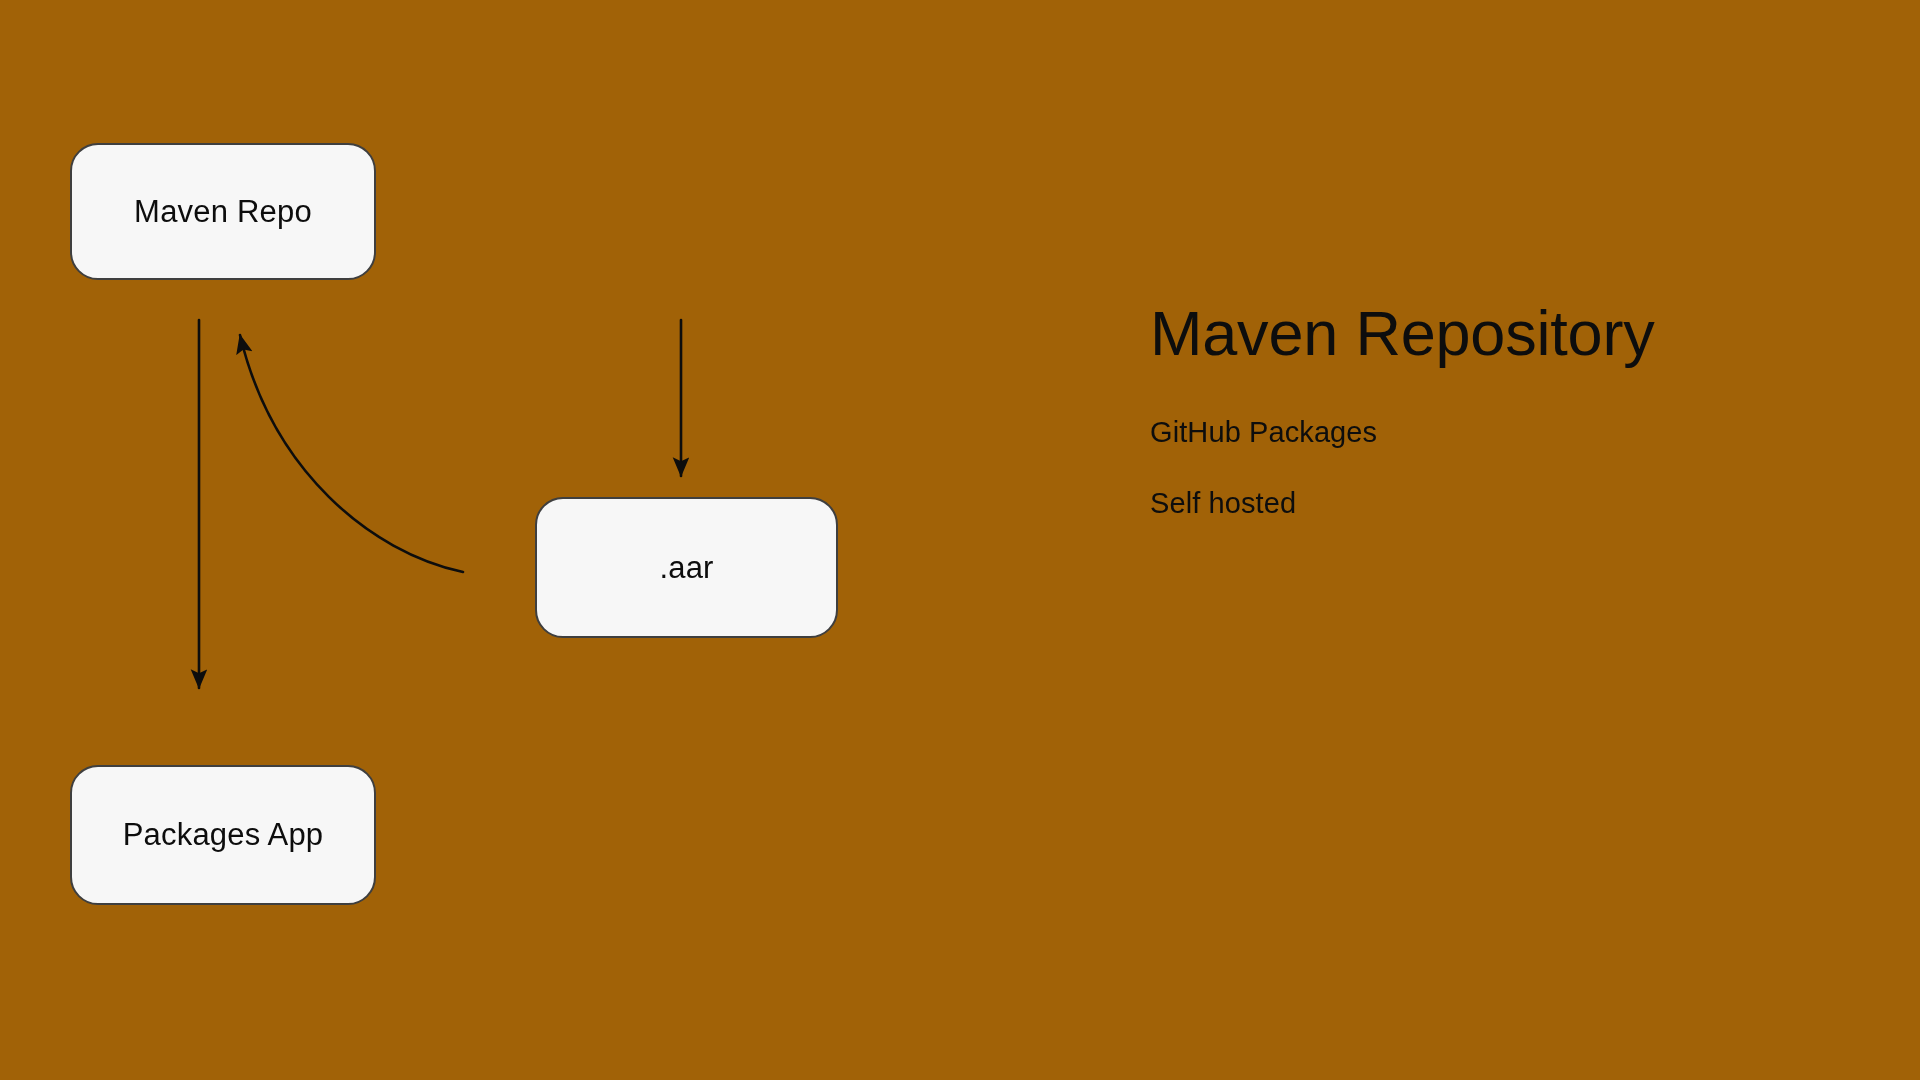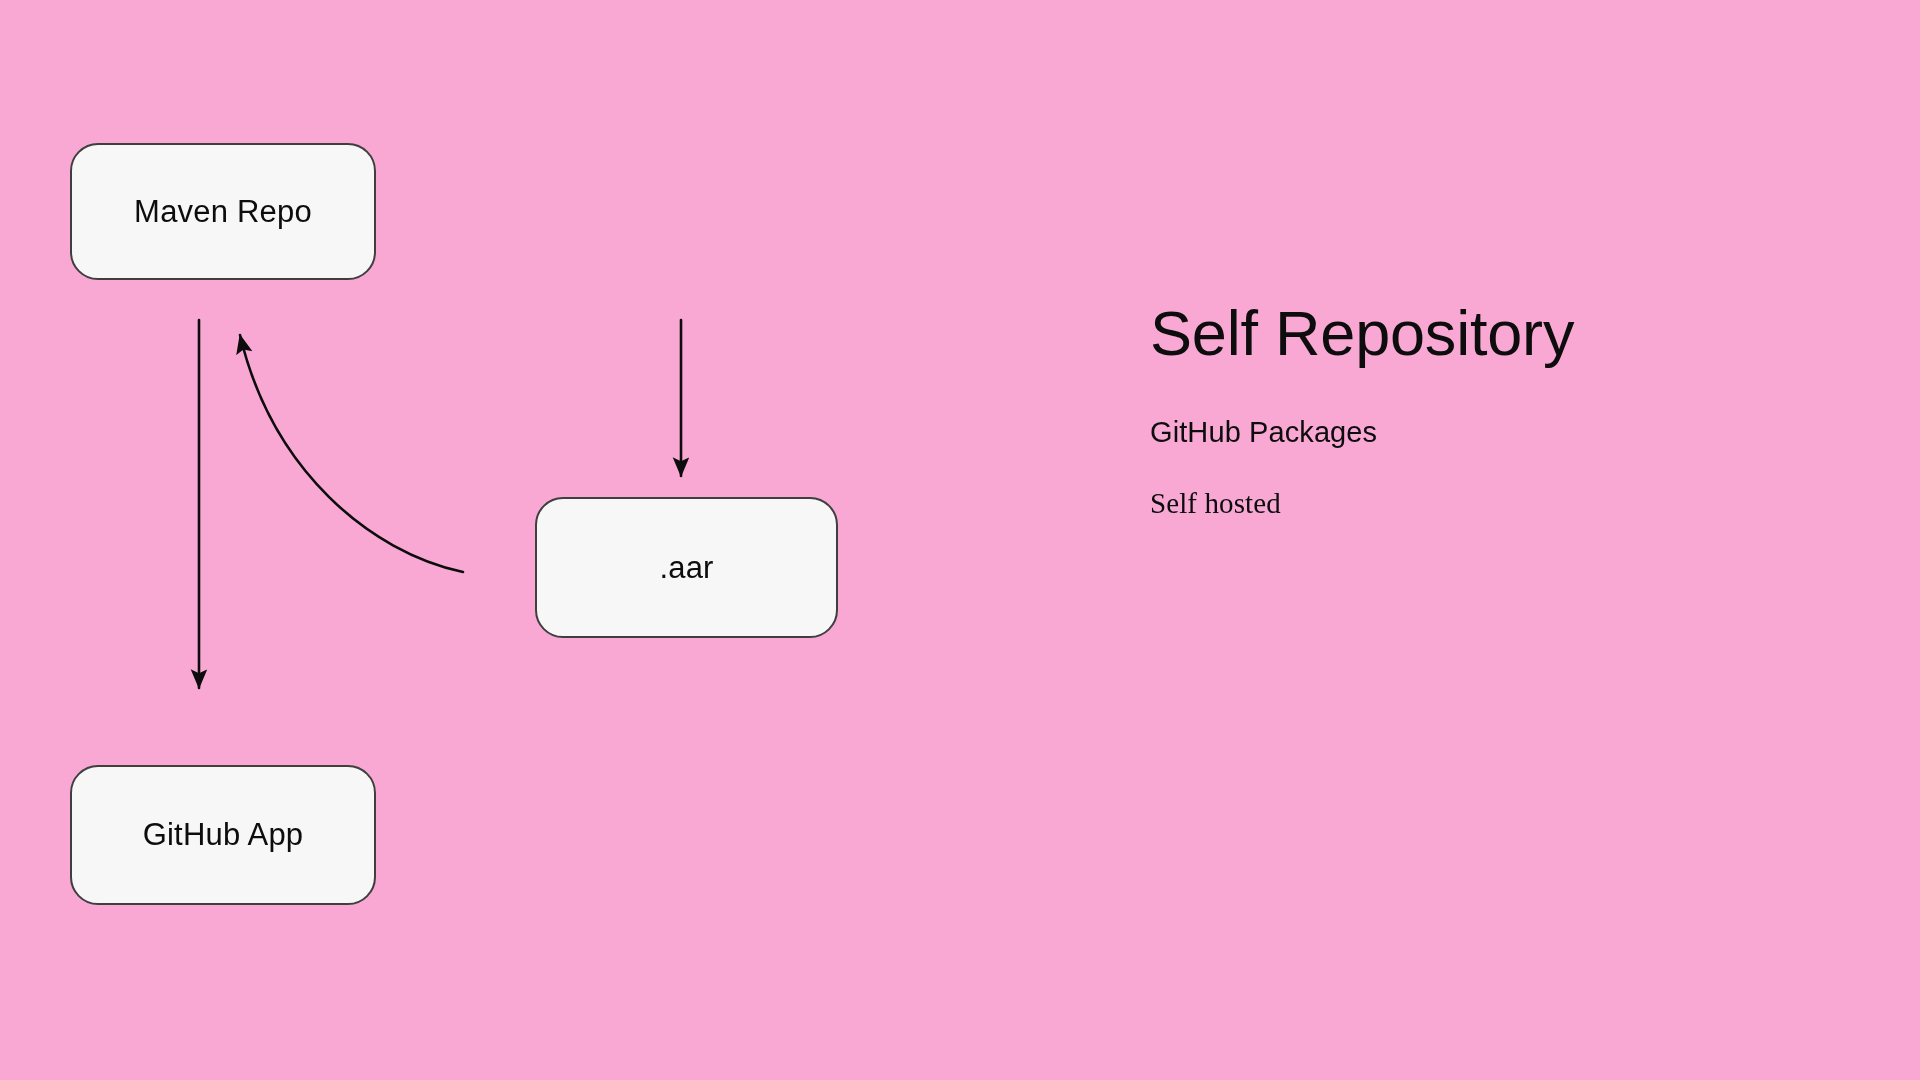--- a/index.html
+++ b/index.html
@@ -14,21 +14,21 @@
     overflow: hidden;
     font-family: "Liberation Sans", "DejaVu Sans", sans-serif;
     color: #111111;
     position: relative;
   }
   #canvas {
     position: absolute;
     inset: 0;
     width: 1920px;
     height: 1080px;
-    background: #f9a8d4;
+    background: #a16207;
   }
   
   .node {
     position: absolute;
     box-sizing: border-box;
     background: #f7f7f7;
     border: 2.5px solid #3f3f3f;
     border-radius: 28px;
     display: flex;
     align-items: center;
@@ -79,21 +79,21 @@
     white-space: nowrap;
   }
   .panel-item {
     font-size: 29px;
     line-height: 1.0;
     color: #0d0d0d;
     margin: 0 0 42px 0;
     letter-spacing: 0.1px;
     white-space: nowrap;
   }
-  .panel-item:last-child { margin-bottom: 8px; font-family: Liberation Serif, serif; }
+  .panel-item:last-child { margin-bottom: 8px; }
 </style>
 </head>
 <body>
 
 <div id="canvas">
 
   <svg id="arrows" viewBox="0 0 1920 1080" width="1920" height="1080" xmlns="http://www.w3.org/2000/svg">
     <defs>
       <marker id="arrowhead" markerWidth="9" markerHeight="9" refX="7.2" refY="3.2" orient="auto" markerUnits="strokeWidth">
         <path d="M0,0 L7.6,3.2 L0,6.4 L1.5,3.2 Z" fill="#0d0d0d"></path>
@@ -110,23 +110,23 @@
   <div class="node" id="node-maven-repo">
     <span class="node-label">Maven Repo</span>
   </div>
 
 
   <div class="node" id="node-aar">
     <span class="node-label">.aar</span>
   </div>
 
   <div class="node" id="node-android-app">
-    <span class="node-label">GitHub App</span>
+    <span class="node-label">Packages App</span>
   </div>
 
   <div id="text-panel">
-    <h1 id="panel-title">Self Repository</h1>
+    <h1 id="panel-title">Maven Repository</h1>
 
     <p class="panel-item">GitHub Packages</p>
     <p class="panel-item">Self hosted</p>
   </div>
 
 </div>
 
 </body></html>

